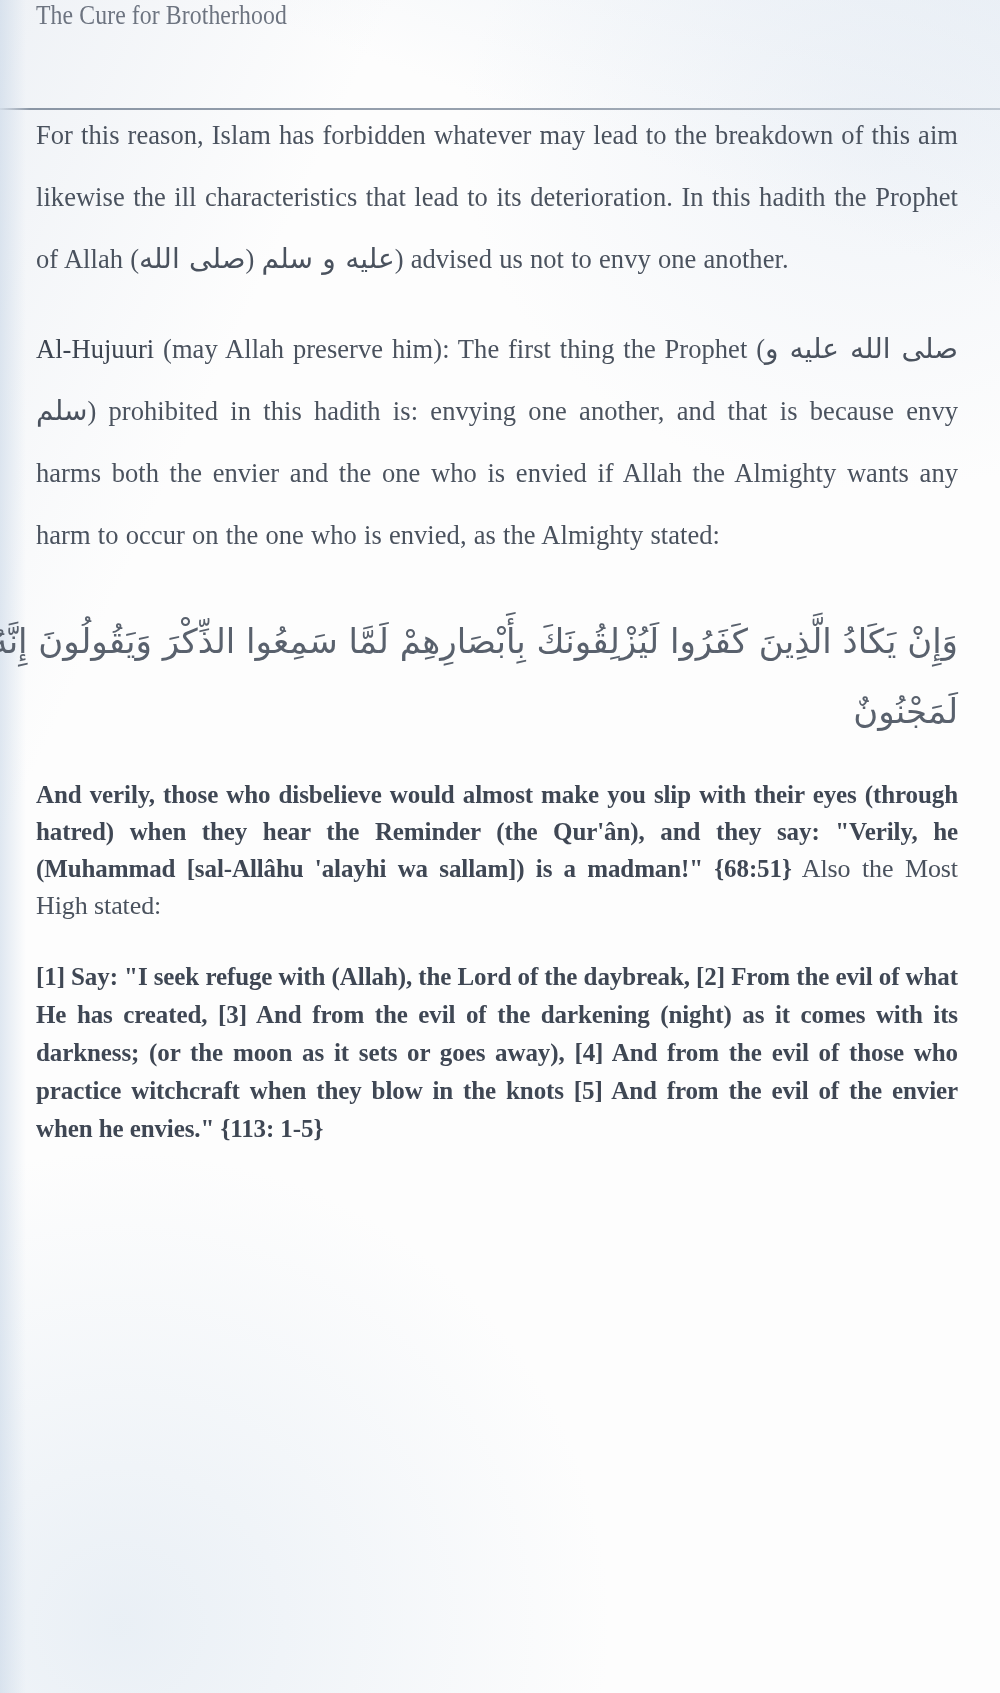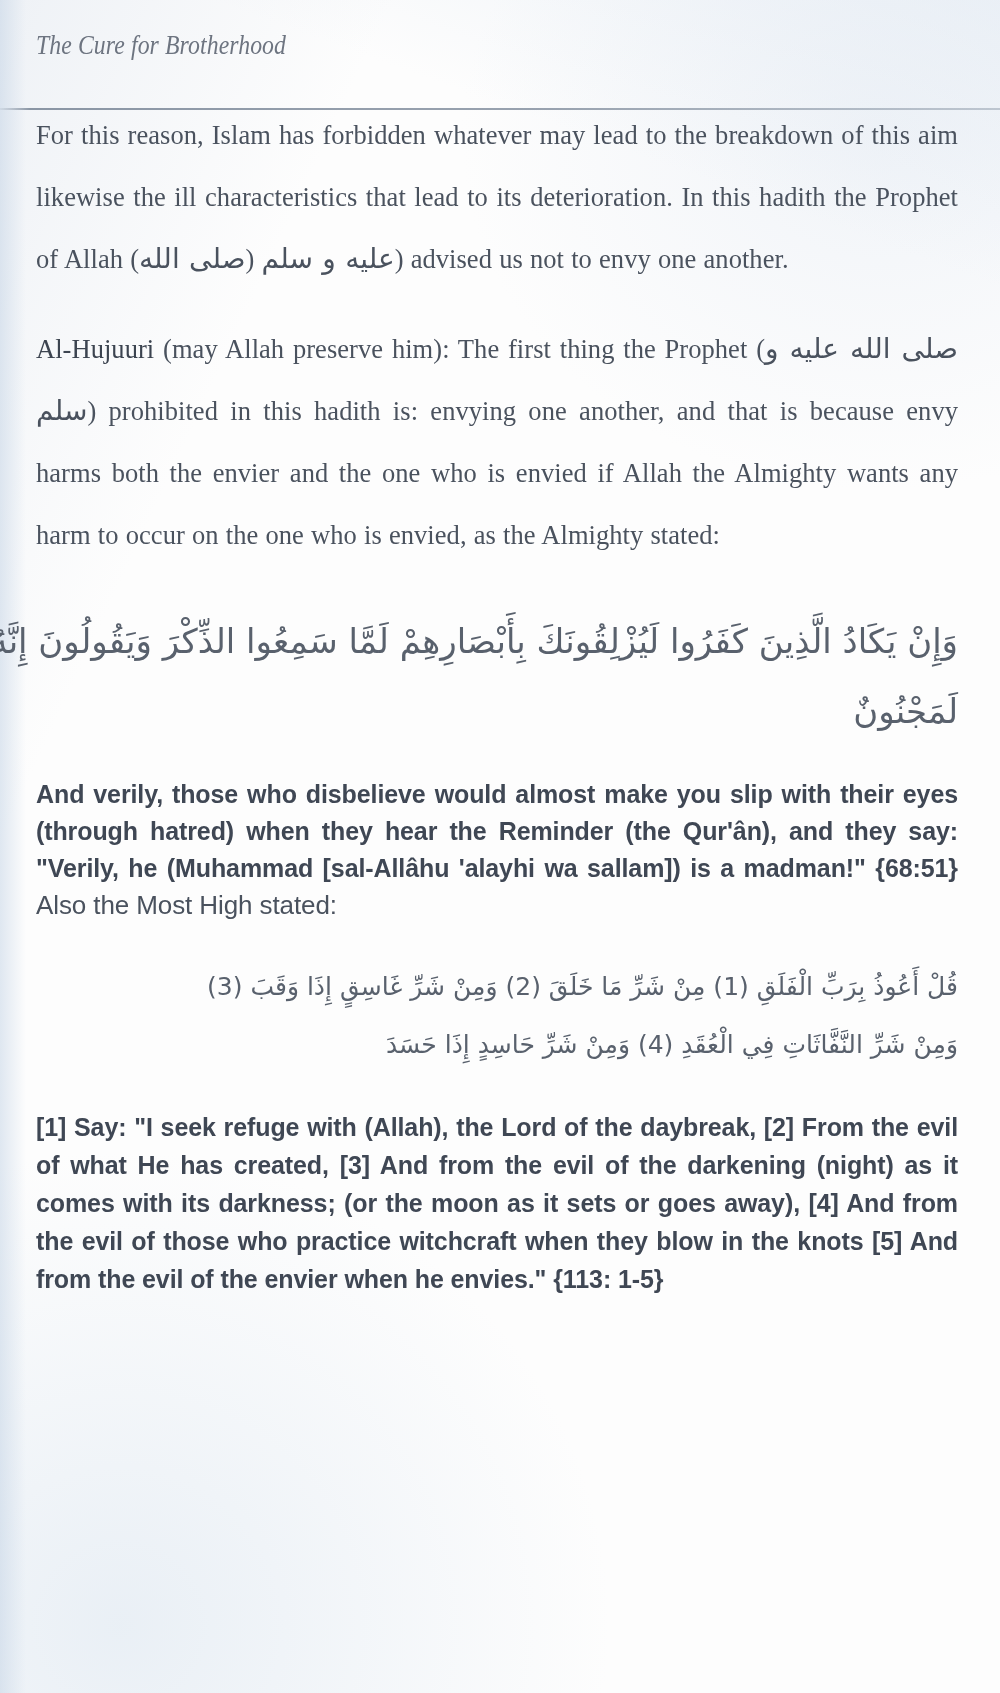--- a/index.html
+++ b/index.html
@@ -37,24 +37,22 @@
 
   .content {
     position: absolute;
     left: 36px;
     right: 42px;
     top: 0;
   }
 
   
   .runhead {
-    padding-top: 30px;
     height: 74px;
     box-sizing: border-box;
-    font-style: italic;
   }
 
   .runhead-title {
     font-family: "Liberation Serif", "DejaVu Serif", serif;
     font-size: 27px;
     letter-spacing: 0.1px;
     color: #6d7480;
     transform: scaleX(0.88);
     transform-origin: left center;
     white-space: nowrap;
@@ -134,21 +132,21 @@
     white-space: nowrap;
   }
 
   .ayah-2 .ayah-line {
     white-space: normal;
   }
 
   
   .trans {
     margin-top: 30px;
-    font-family: Liberation Sans, sans-serif;
+    font-family: Liberation Serif, serif;
     font-weight: bold;
     font-size: 25px;
     line-height: 37px;
     color: #3f4754;
     text-align: justify;
     text-justify: inter-word;
     letter-spacing: -0.1px;
   }
 
   .trans .tail {
@@ -182,21 +180,17 @@
       <p class="body"><span class="lead">Al-Hujuuri</span><span> (may Allah preserve him): The first thing the Prophet (</span><span class="ar-inline">صلى الله عليه و سلم</span><span>) prohibited in this hadith is: envying one another, and that is because envy harms both the envier and the one who is envied if Allah the Almighty wants any harm to occur on the one who is envied, as the Almighty stated:</span></p>
     </div>
 
     <div class="ayah-block ayah-1">
       <span class="ayah-line">وَإِنْ يَكَادُ الَّذِينَ كَفَرُوا لَيُزْلِقُونَكَ بِأَبْصَارِهِمْ لَمَّا سَمِعُوا الذِّكْرَ وَيَقُولُونَ إِنَّهُ</span>
       <span class="ayah-line">لَمَجْنُونٌ</span>
     </div>
 
     <p class="trans"><span>And verily, those who disbelieve would almost make you slip with their eyes (through hatred) when they hear the Reminder (the Qur'ân), and they say: "Verily, he (Muhammad [sal-Allâhu 'alayhi wa sallam]) is a madman!" {68:51}</span><span class="tail"> Also the Most High stated:</span></p>
 
-    <div class="ayah-block ayah-2">
-      <span class="ayah-line">قُلْ أَعُوذُ بِرَبِّ الْفَلَقِ (1) مِنْ شَرِّ مَا خَلَقَ (2) وَمِنْ شَرِّ غَاسِقٍ إِذَا وَقَبَ (3)</span>
-      <span class="ayah-line">وَمِنْ شَرِّ النَّفَّاثَاتِ فِي الْعُقَدِ (4) وَمِنْ شَرِّ حَاسِدٍ إِذَا حَسَدَ</span>
-    </div>
 
     <p class="trans trans-2"><span>[1] Say: "I seek refuge with (Allah), the Lord of the daybreak, [2] From the evil of what He has created, [3] And from the evil of the darkening (night) as it comes with its darkness; (or the moon as it sets or goes away), [4] And from the evil of those who practice witchcraft when they blow in the knots [5] And from the evil of the envier when he envies." {113: 1-5}</span></p>
 
   </div>
 </div>
 
 </body></html>

